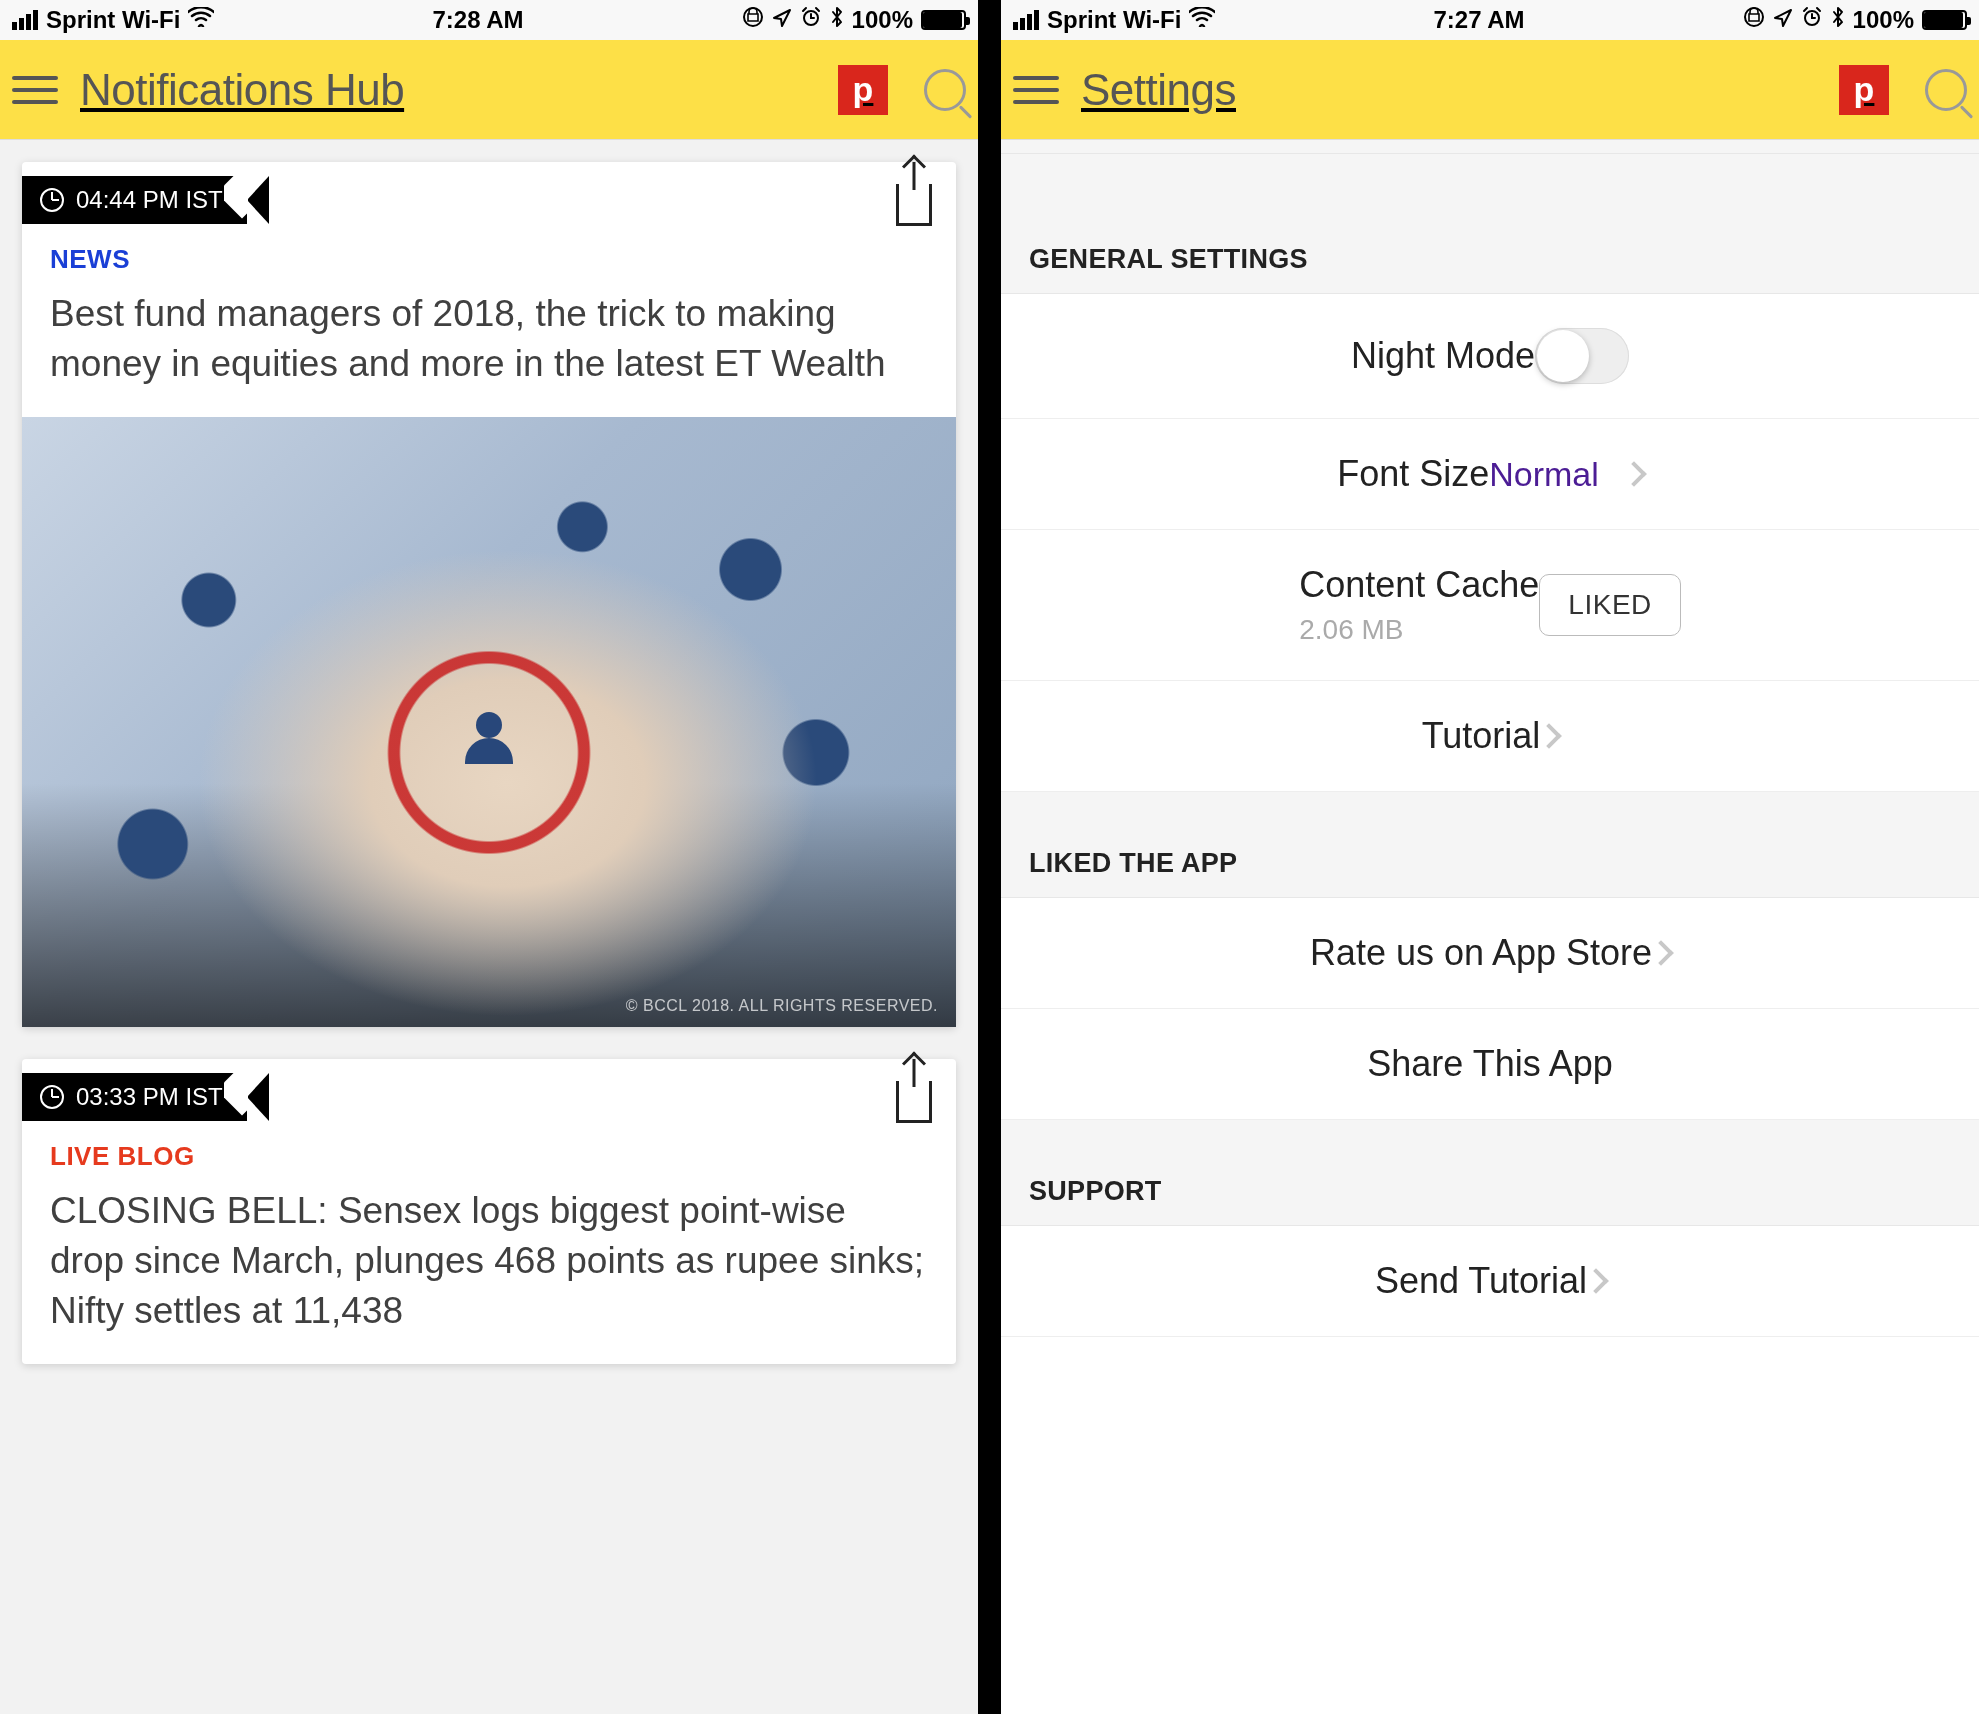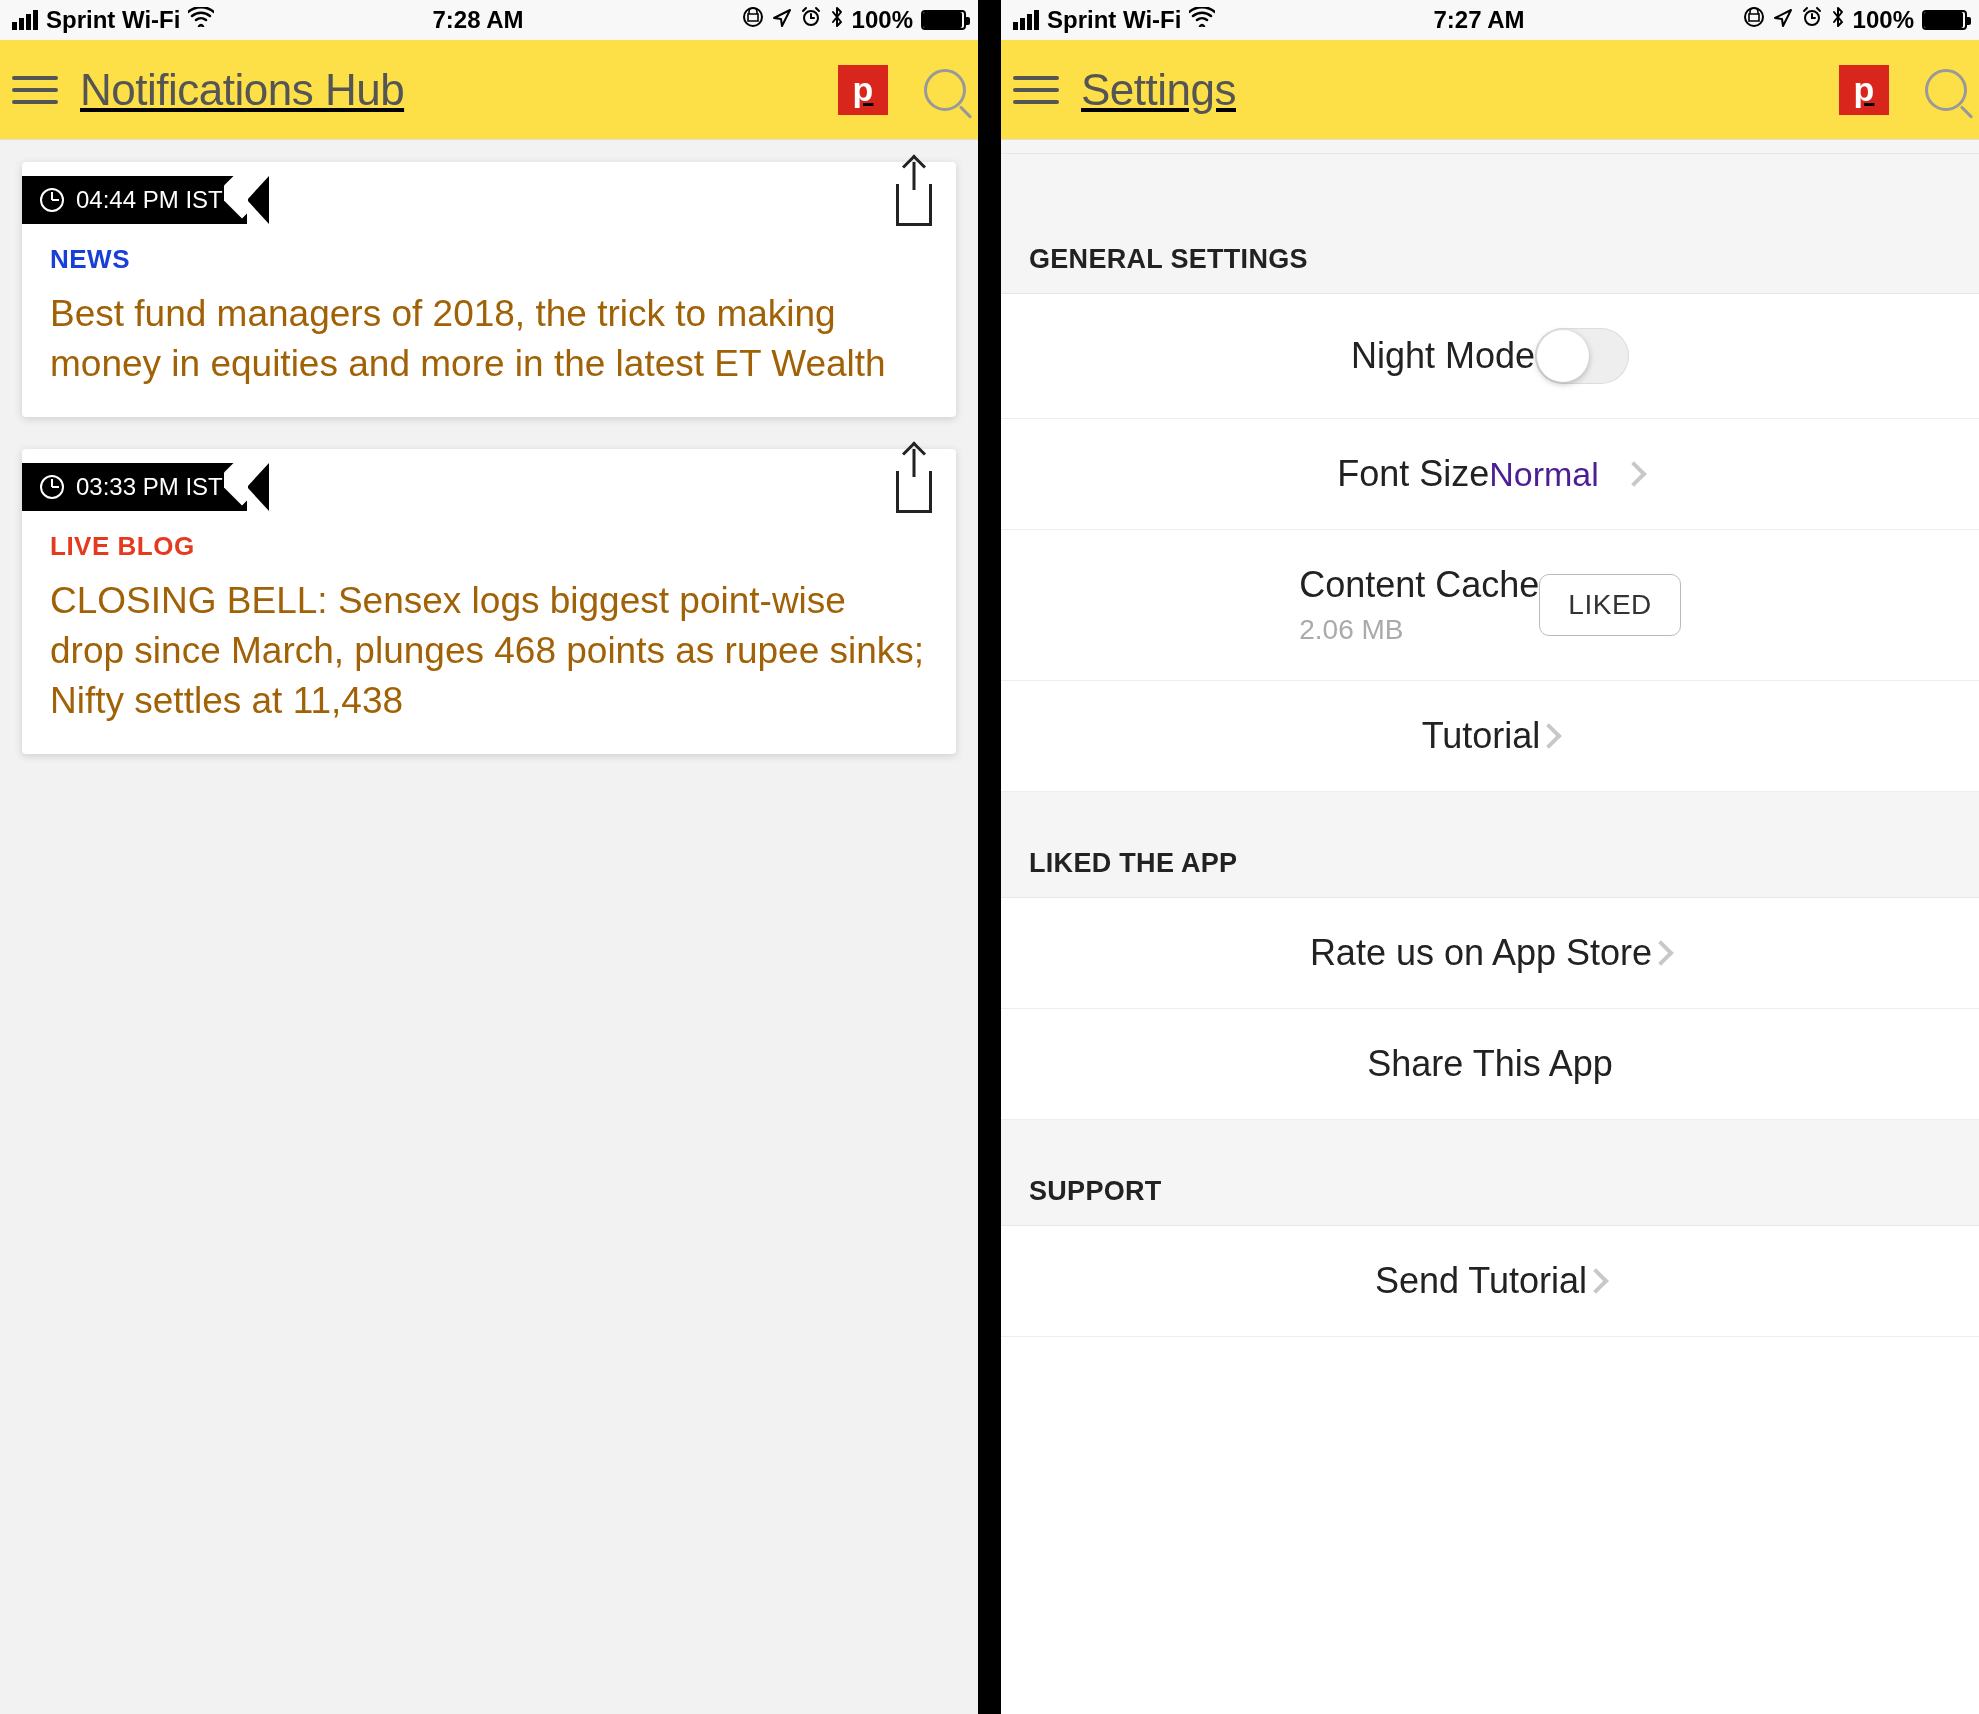--- a/index.html
+++ b/index.html
@@ -136,21 +136,21 @@
     width: 3px; height: 28px; background: #222;
   }
   .share-ic::after {
     content: ""; position: absolute; left: 50%; top: -26px; transform: translateX(-50%) rotate(45deg);
     width: 14px; height: 14px; border-top: 3px solid #222; border-left: 3px solid #222;
   }
   .card-body { padding: 18px 28px 28px 28px; }
   .category { font-size: 26px; font-weight: 800; letter-spacing: 0.5px; margin-bottom: 14px; }
   .cat-news { color: #1a3fd6; }
   .cat-live { color: #e63a1e; }
-  .headline { font-size: 37px; line-height: 1.35; color: #a16207; font-weight: 400; }
+  .headline { font-size: 37px; line-height: 1.35; color: #404040; font-weight: 400; }
   .card-image {
     height: 610px;
     background:
       radial-gradient(circle at 50% 55%, rgba(200,40,40,0.0) 88px, rgba(200,40,40,0.9) 90px, rgba(200,40,40,0.9) 100px, rgba(200,40,40,0) 102px),
       radial-gradient(ellipse at 52% 60%, #e8d6c2 0%, #e0cdb9 20%, rgba(224,205,185,0) 45%),
       radial-gradient(circle at 20% 30%, #2a4a7a 0 26px, transparent 28px),
       radial-gradient(circle at 78% 25%, #2a4a7a 0 30px, transparent 32px),
       radial-gradient(circle at 14% 70%, #2a4a7a 0 34px, transparent 36px),
       radial-gradient(circle at 85% 55%, #2a4a7a 0 32px, transparent 34px),
       radial-gradient(circle at 60% 18%, #2a4a7a 0 24px, transparent 26px),
@@ -283,20 +283,24 @@
             <span>04:44 PM IST</span>
           </div>
           <div class="ribbon-notch"></div>
         </div>
         <div class="share-ic"></div>
       </div>
       <div class="card-body">
         <div class="category cat-news">NEWS</div>
         <div class="headline">Best fund managers of 2018, the trick to making money in equities and more in the latest ET Wealth</div>
       </div>
+      <div class="card-image">
+        <div class="center-person"></div>
+        <div class="img-caption">© BCCL 2018. ALL RIGHTS RESERVED.</div>
+      </div>
     </div>
 
     <div class="card">
       <div class="card-top">
         <div class="ribbon-wrap">
           <div class="ribbon">
             <span class="clock-ic"></span>
             <span>03:33 PM IST</span>
           </div>
           <div class="ribbon-notch"></div>

